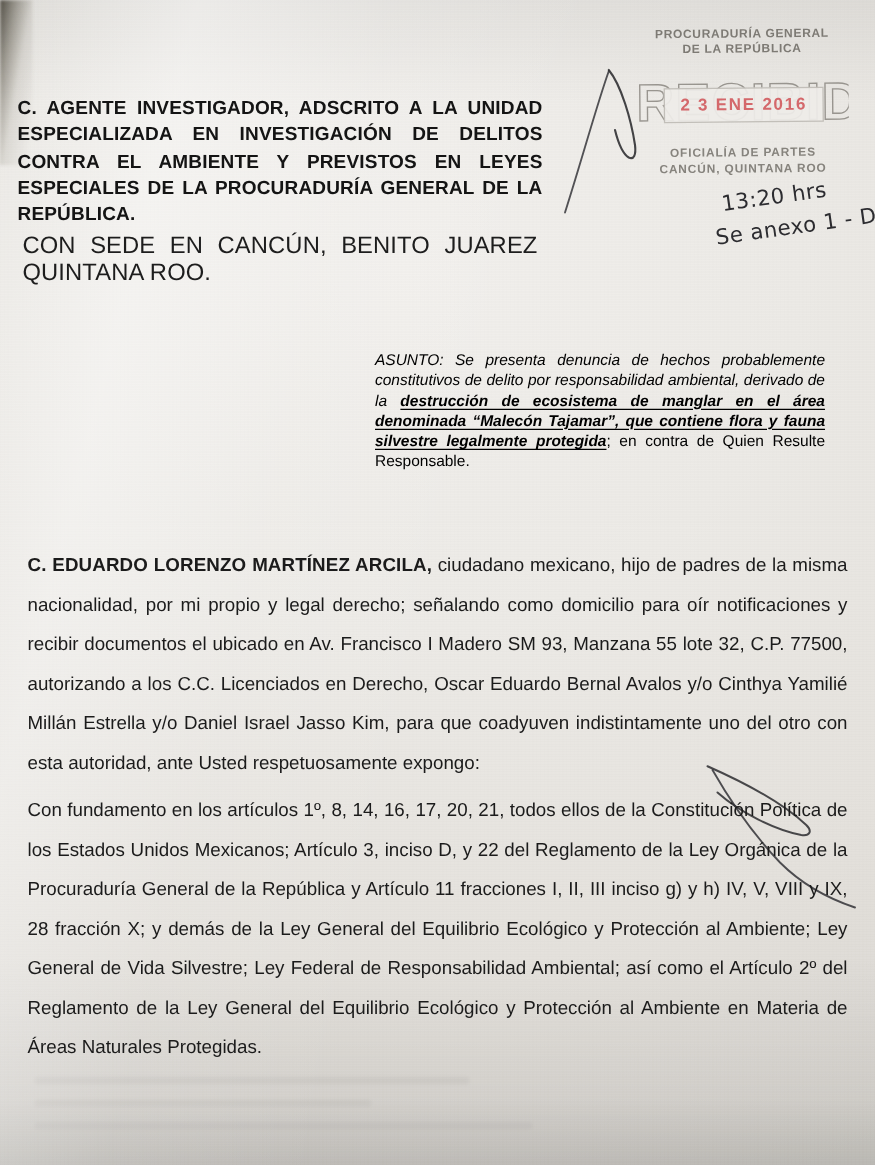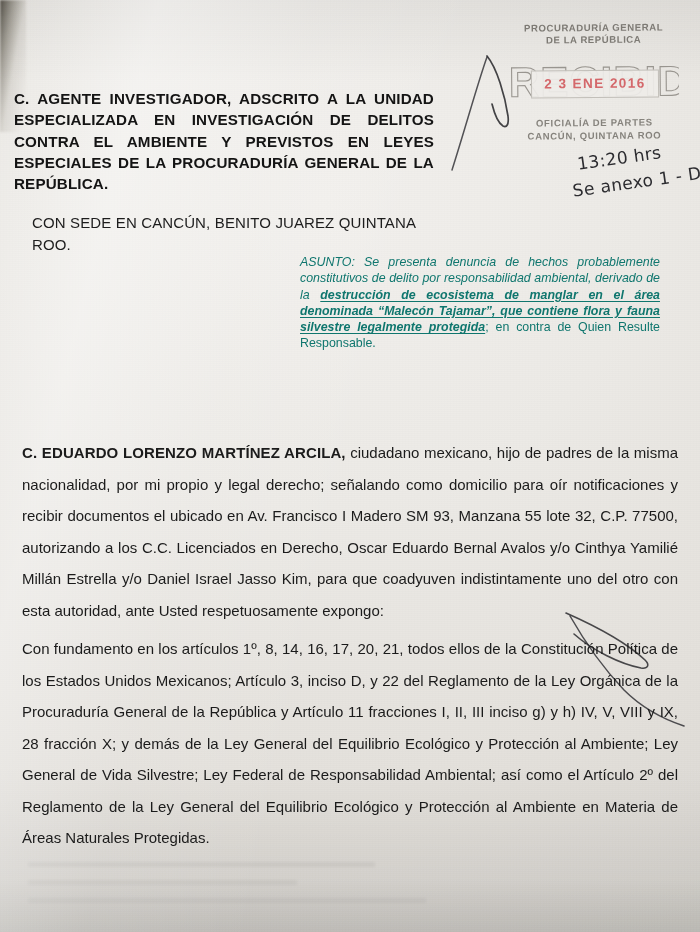--- a/index.html
+++ b/index.html
@@ -85,36 +85,36 @@
     filter: blur(1.6px);
   }
 
   
   .content { position: absolute; inset: 0; }
 
   
   .addressee {
     position: absolute;
     left: 14px;
-    top: 88px;
+    top: 76px;
     width: 420px;
   }
   .addressee-main {
     margin: 0;
     font-size: 15.2px;
     font-weight: 700;
     line-height: 21.3px;
     letter-spacing: .15px;
     text-align: justify;
     text-align-last: left;
     color: #141414;
   }
   .addressee-sub {
-    margin: 18px;
-    font-size: 15px;
+    margin: 4px;
+    font-size: 19px;
     font-weight: 400;
     line-height: 21.3px;
     letter-spacing: .1px;
     text-align: justify;
     text-align-last: left;
     color: #1d1d1d;
   }
 
   
   .stamp {
@@ -200,27 +200,27 @@
     position: absolute;
     inset: 0;
     pointer-events: none;
     overflow: visible;
   }
 
   
   .asunto {
     position: absolute;
     left: 300px;
-    top: 254px;
+    top: 280px;
     width: 360px;
     font-style: italic;
     font-size: 12.4px;
     line-height: 16.3px;
     text-align: justify;
-    color: #0f766e;
+    color: #000000;
   }
   .asunto .lead { font-weight: 400; }
   .asunto .emph {
     font-weight: 700;
     text-decoration: underline;
     text-underline-offset: 2px;
   }
   .asunto .tail { font-style: normal; }
 
   

